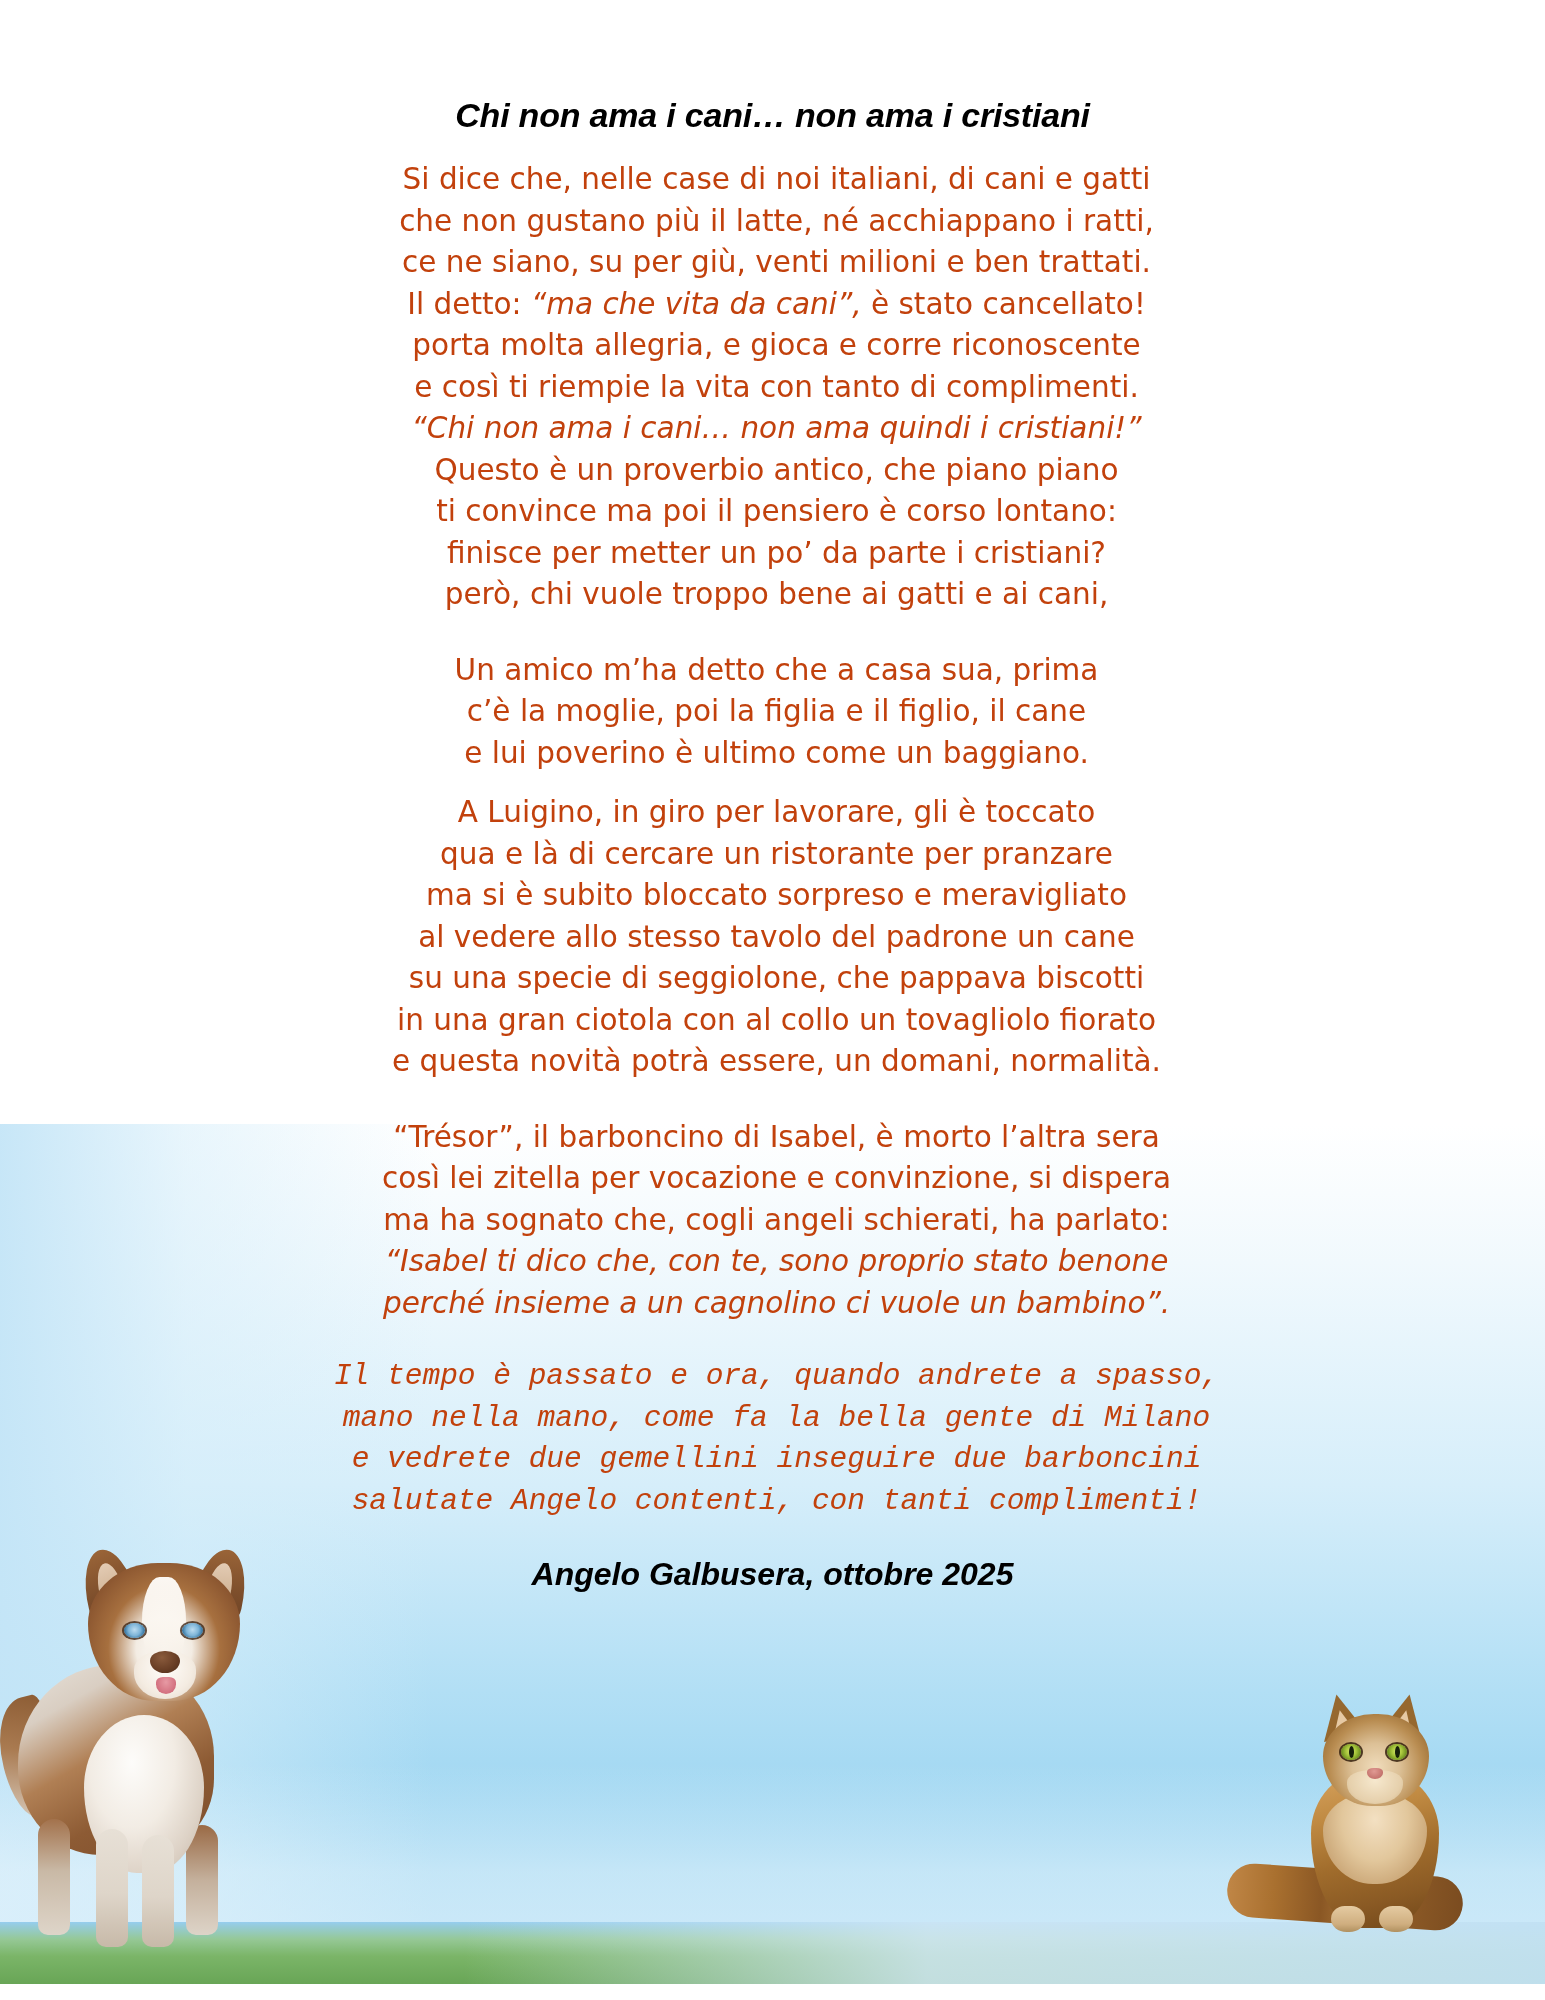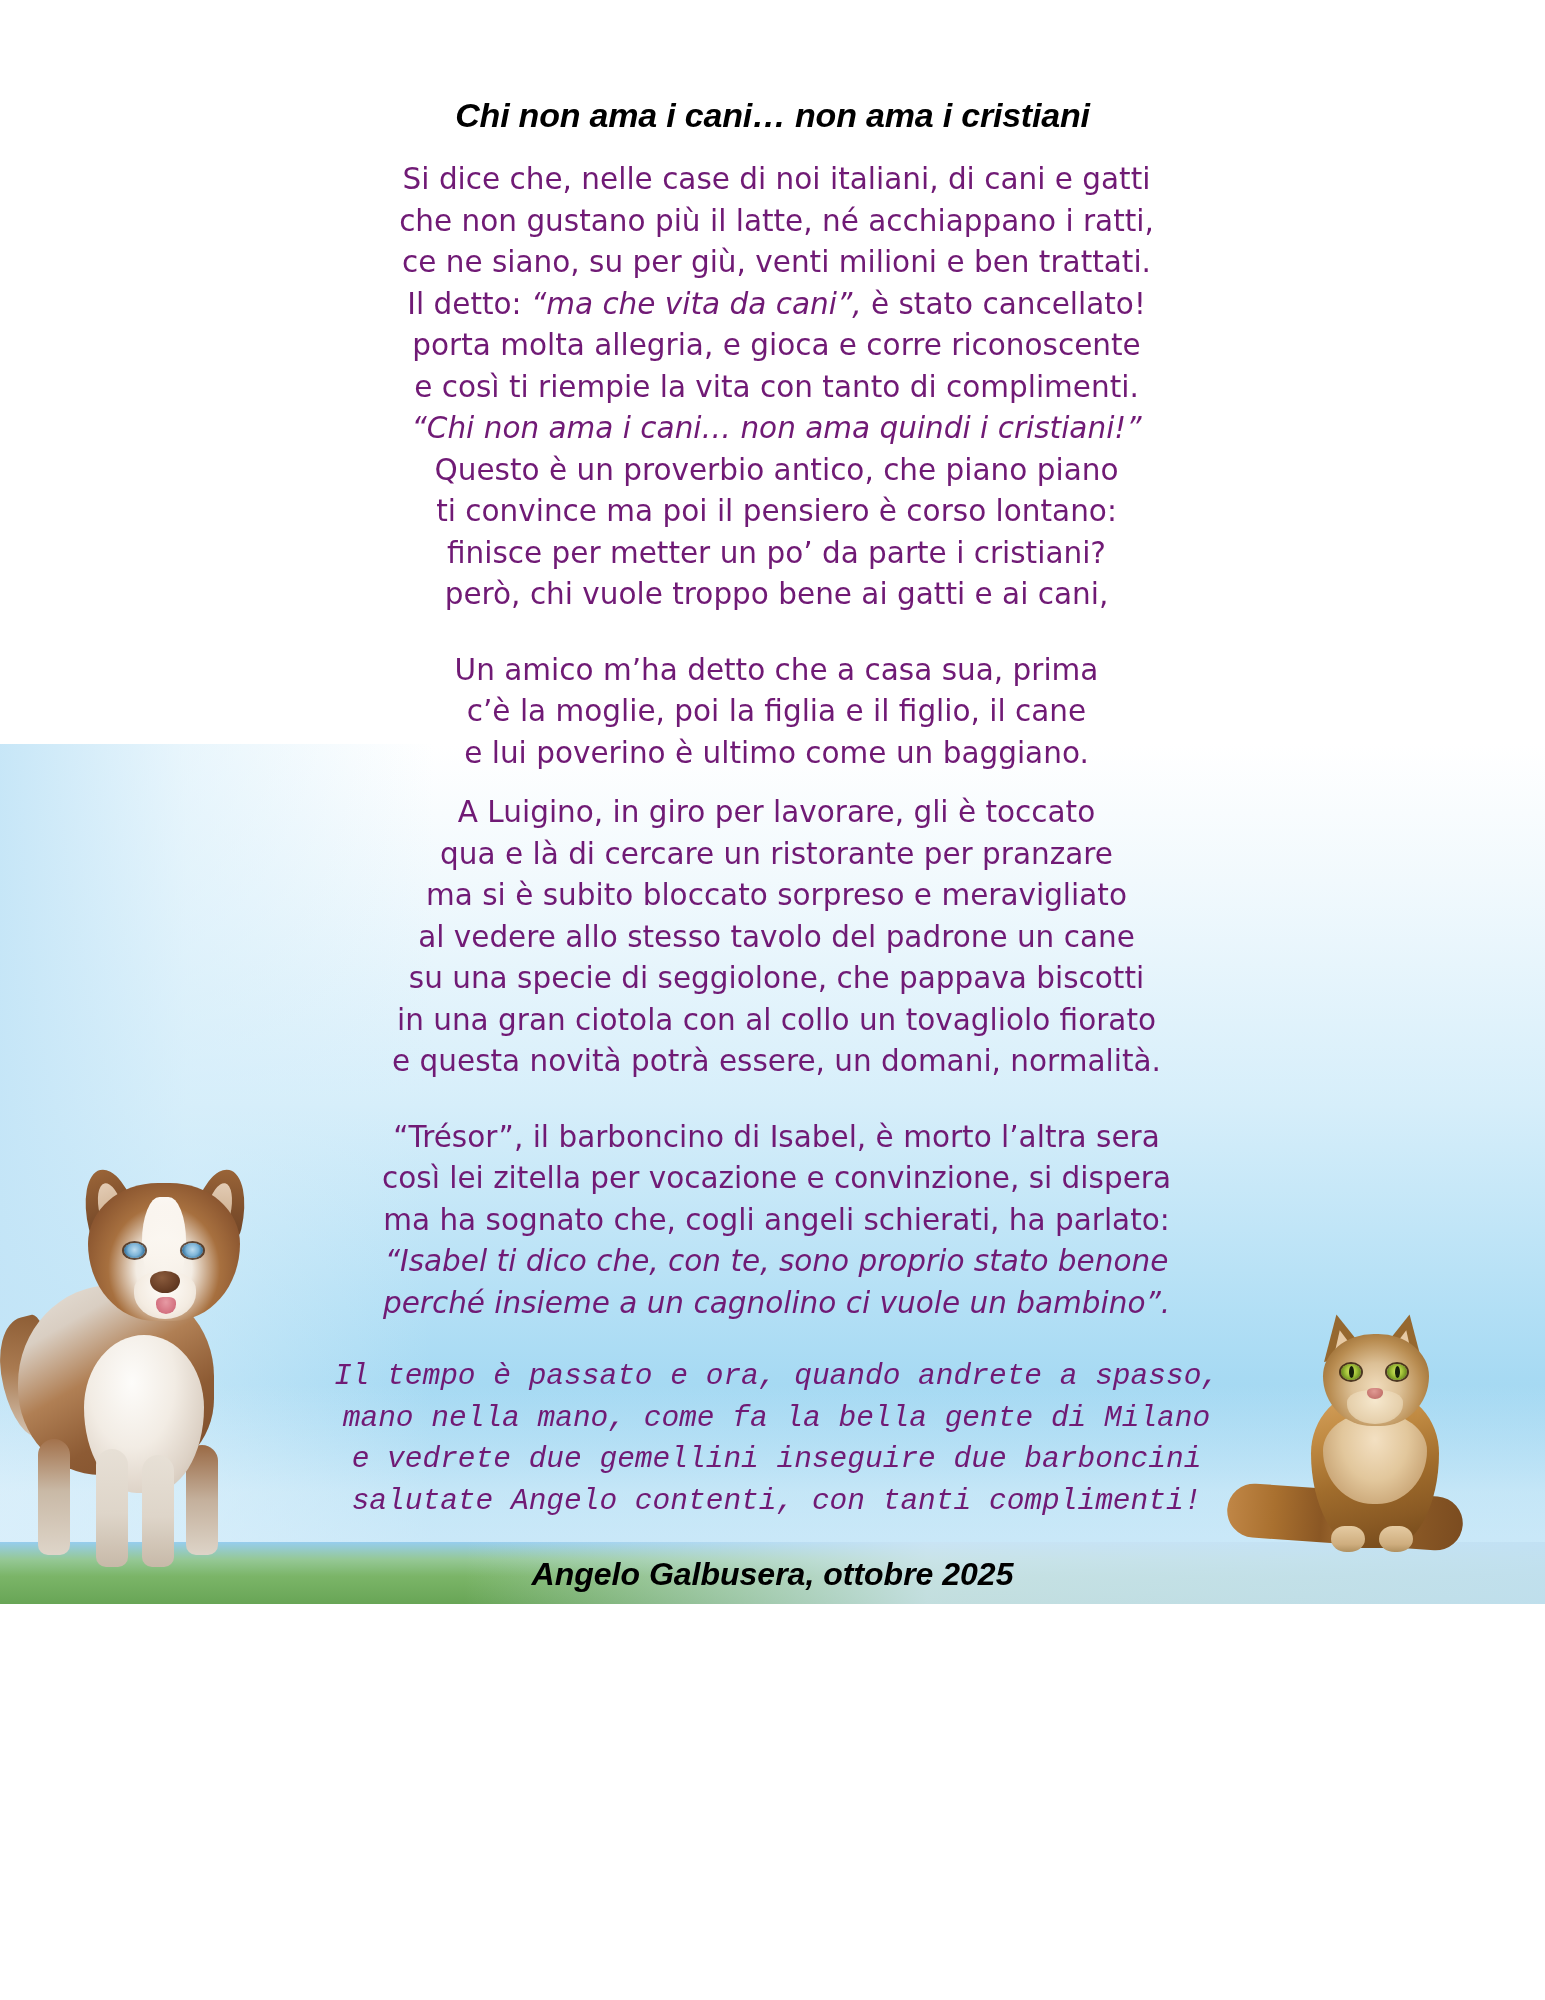--- a/index.html
+++ b/index.html
@@ -7,21 +7,21 @@
     padding: 0;
     background: #ffffff;
   }
   body {
     font-family: "DejaVu Sans", sans-serif;
   }
 
   .page {
     position: relative;
     width: 1545px;
-    height: 1604px;
+    height: 1984px;
     overflow: hidden;
     background: #ffffff;
   }
 
   
   .bg-sky {
     position: absolute;
     left: 0;
     bottom: 0;
     width: 1545px;
@@ -352,21 +352,21 @@
     font-size: 34px;
     letter-spacing: -0.2px;
     color: #000000;
   }
   .stanza {
     margin: 0 auto;
     text-align: center;
     font-family: "DejaVu Sans", sans-serif;
     font-size: 29.5px;
     line-height: 41.5px;
-    color: #701a75;
+    color: #c2410c;
     white-space: nowrap;
     padding-left: 8px;
   }
   .stanza .ln { display: block; }
   .ital { font-style: italic; }
   .stanza.all-italic { font-style: italic; }
 
   #stanza-1 { margin-top: 24px; }
   #stanza-2 { }
   #stanza-3 { margin-top: 34px; }

